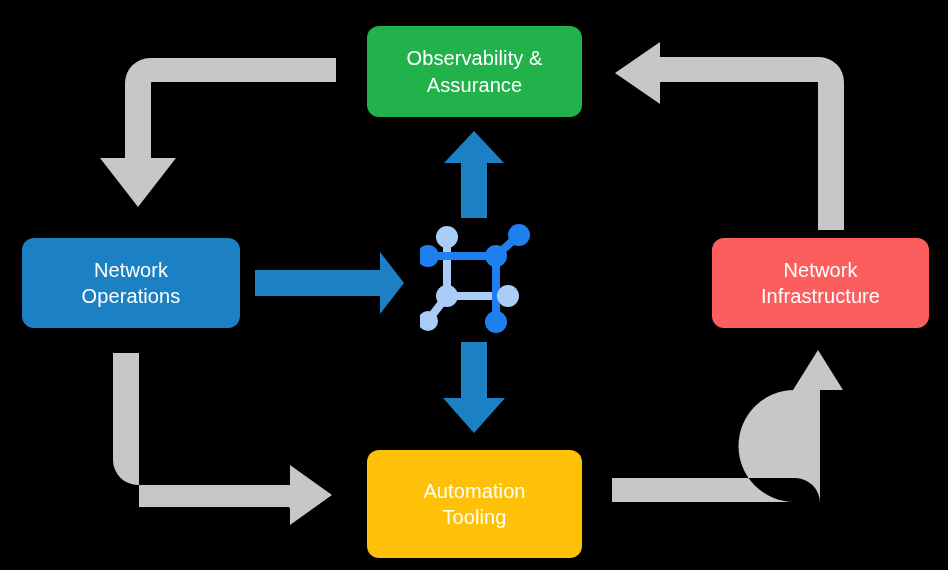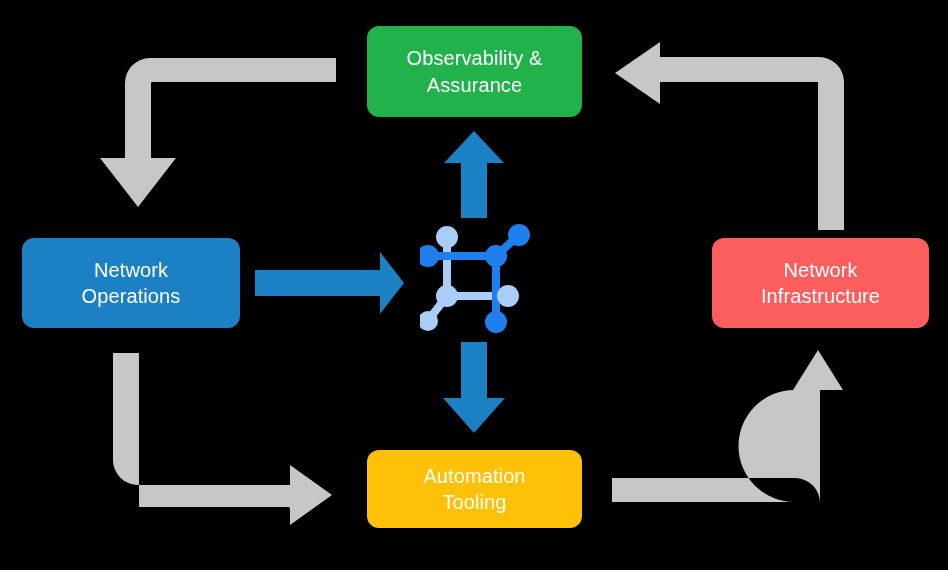--- a/index.html
+++ b/index.html
@@ -44,21 +44,21 @@
   }
   #box-netops {
     left: 22px; top: 238px; width: 218px; height: 90px;
     background: #1b81c4;
   }
   #box-netinfra {
     left: 712px; top: 238px; width: 217px; height: 90px;
     background: #fc5e5e;
   }
   #box-automation {
-    left: 367px; top: 450px; width: 215px; height: 78px;
+    left: 367px; top: 450px; width: 215px; height: 108px;
     background: #ffc107;
   }
   .svg-layer {
     position: absolute;
     left: 0; top: 0;
     width: 948px;
     height: 570px;
     pointer-events: none;
   }
   .center-icon {

